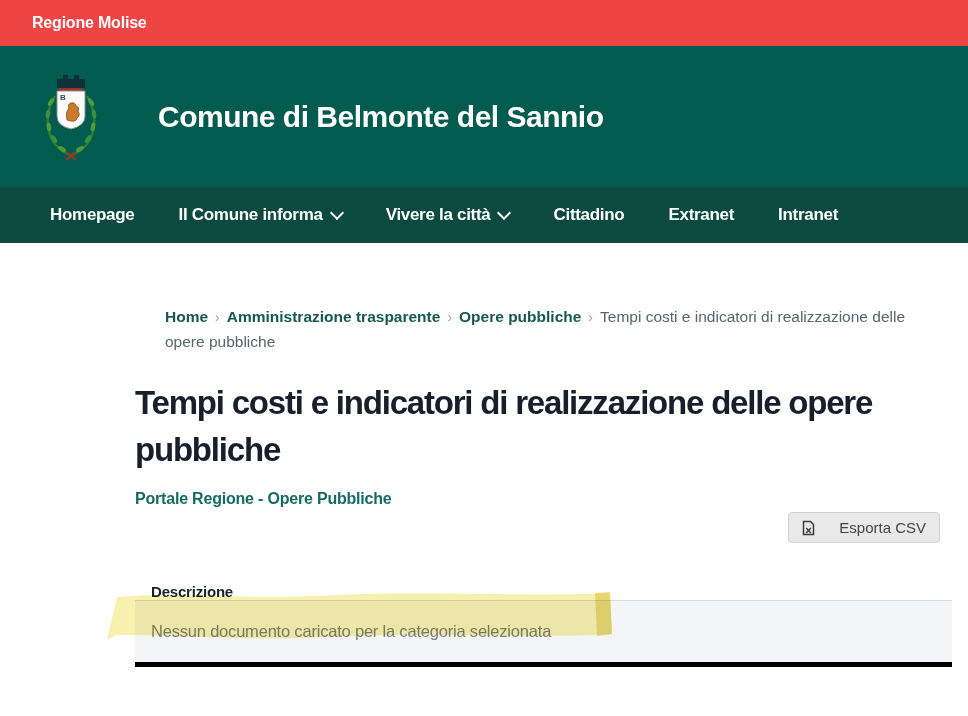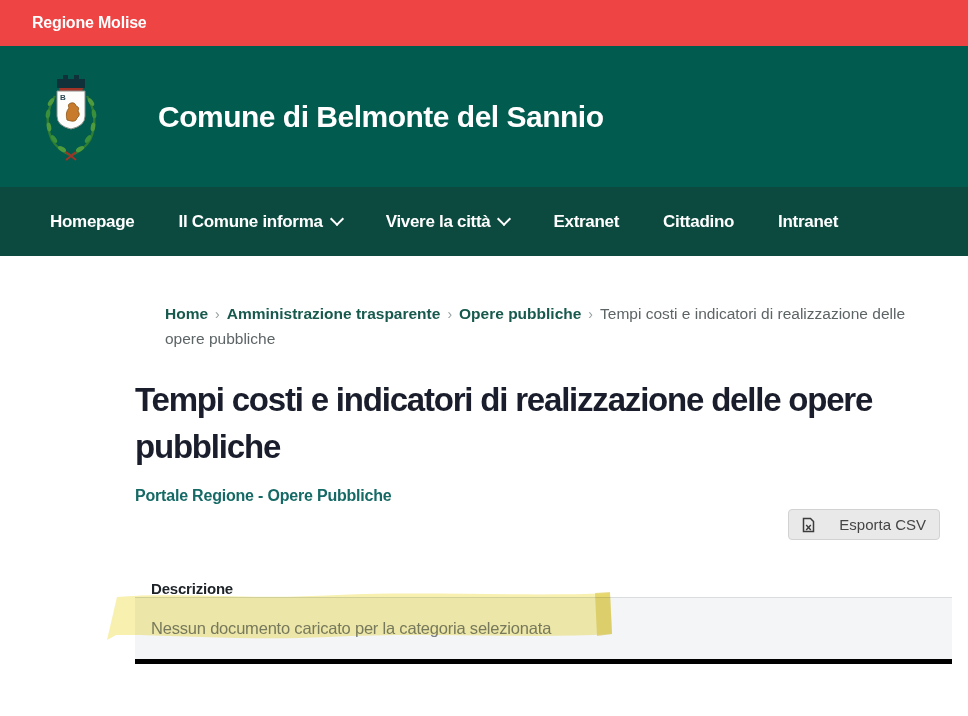--- a/index.html
+++ b/index.html
@@ -21,37 +21,37 @@
     height:141px;background:#015b4e;display:flex;align-items:center;
     padding-left:40px;box-sizing:border-box;
   }
   .logo{width:62px;height:90px;flex:0 0 auto;}
   .site-title{
     color:#fff;font-weight:bold;font-size:30px;letter-spacing:-0.5px;
     margin-left:56px;white-space:nowrap;
   }
   
   .navbar{
-    height:69px;background:#0c4a40;display:flex;align-items:center;
+    height:56px;background:#0c4a40;display:flex;align-items:center;
     padding-left:28px;box-sizing:border-box;
   }
   .nav-item{
     color:#fff;font-weight:bold;font-size:17px;letter-spacing:-0.3px;
     padding:0 22px;text-decoration:none;display:flex;align-items:center;
     height:100%;
   }
   .chev{
     display:inline-block;width:8px;height:8px;margin-left:9px;margin-top:-5px;
     border-right:2.5px solid #fff;border-bottom:2.5px solid #fff;
     transform:rotate(45deg);
   }
   
   .content{padding:0 16px 0 135px;box-sizing:border-box;}
   .breadcrumb{
-    margin:46px 0 0 30px;max-width:755px;
+    margin:62px 0 0 30px;max-width:755px;
     font-size:15.5px;line-height:1.6;color:#5d6466;
   }
   .breadcrumb a{color:#17594d;font-weight:bold;text-decoration:none;}
   .crumb-sep{color:#97a0a2;padding:0 7px;font-size:14px;}
   .page-title{
     margin:24px 0 0 0;max-width:820px;
     font-size:33px;font-weight:bold;color:#1a1e2c;
     letter-spacing:-1.2px;line-height:1.45;
   }
   .ext-link{
@@ -126,24 +126,24 @@
     </a>
     <a class="nav-item" href="#">
       <span>Il Comune informa</span>
       <span class="chev"></span>
     </a>
     <a class="nav-item" href="#">
       <span>Vivere la città</span>
       <span class="chev"></span>
     </a>
     <a class="nav-item" href="#">
-      <span>Extranet</span>
+      <span>Cittadino</span>
     </a>
     <a class="nav-item" href="#">
-      <span>Cittadino</span>
+      <span>Extranet</span>
     </a>
     <a class="nav-item" href="#">
       <span>Intranet</span>
     </a>
   </div>
 
   <div class="content">
 
     <div class="breadcrumb">
       <a href="#">Home</a><span class="crumb-sep">›</span><a href="#">Amministrazione trasparente</a><span class="crumb-sep">›</span><a href="#">Opere pubbliche</a><span class="crumb-sep">›</span><span>Tempi costi e indicatori di realizzazione delle opere pubbliche</span>

